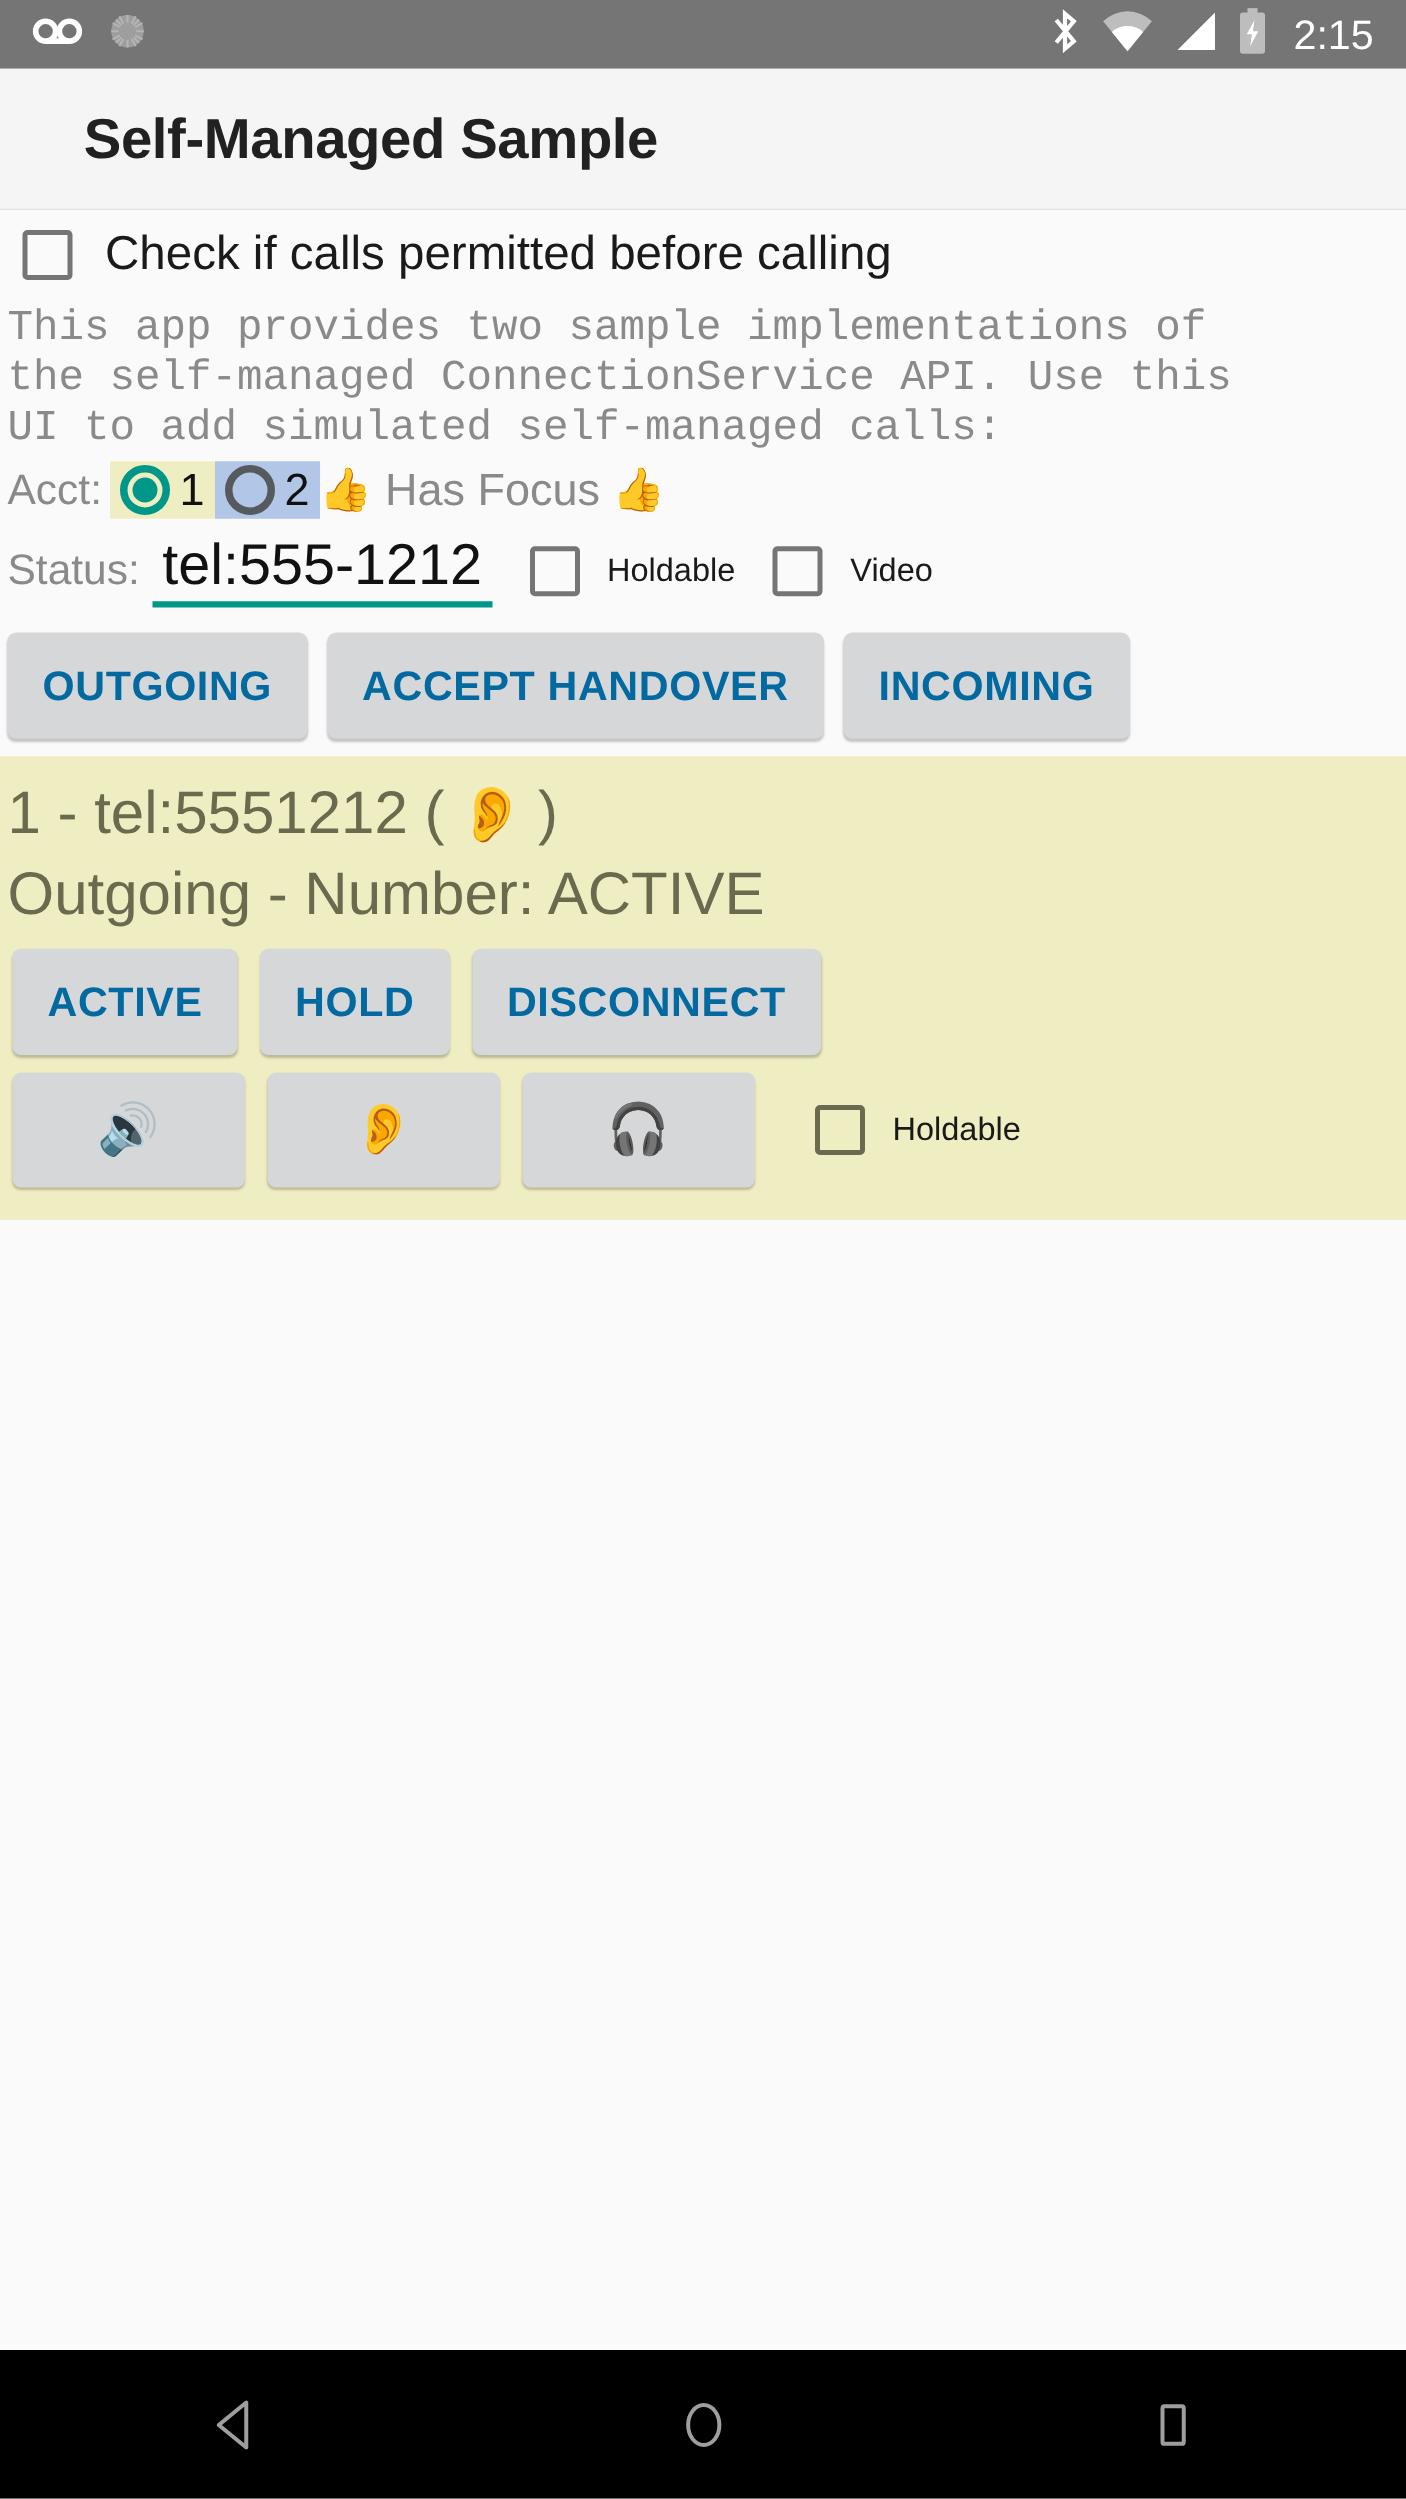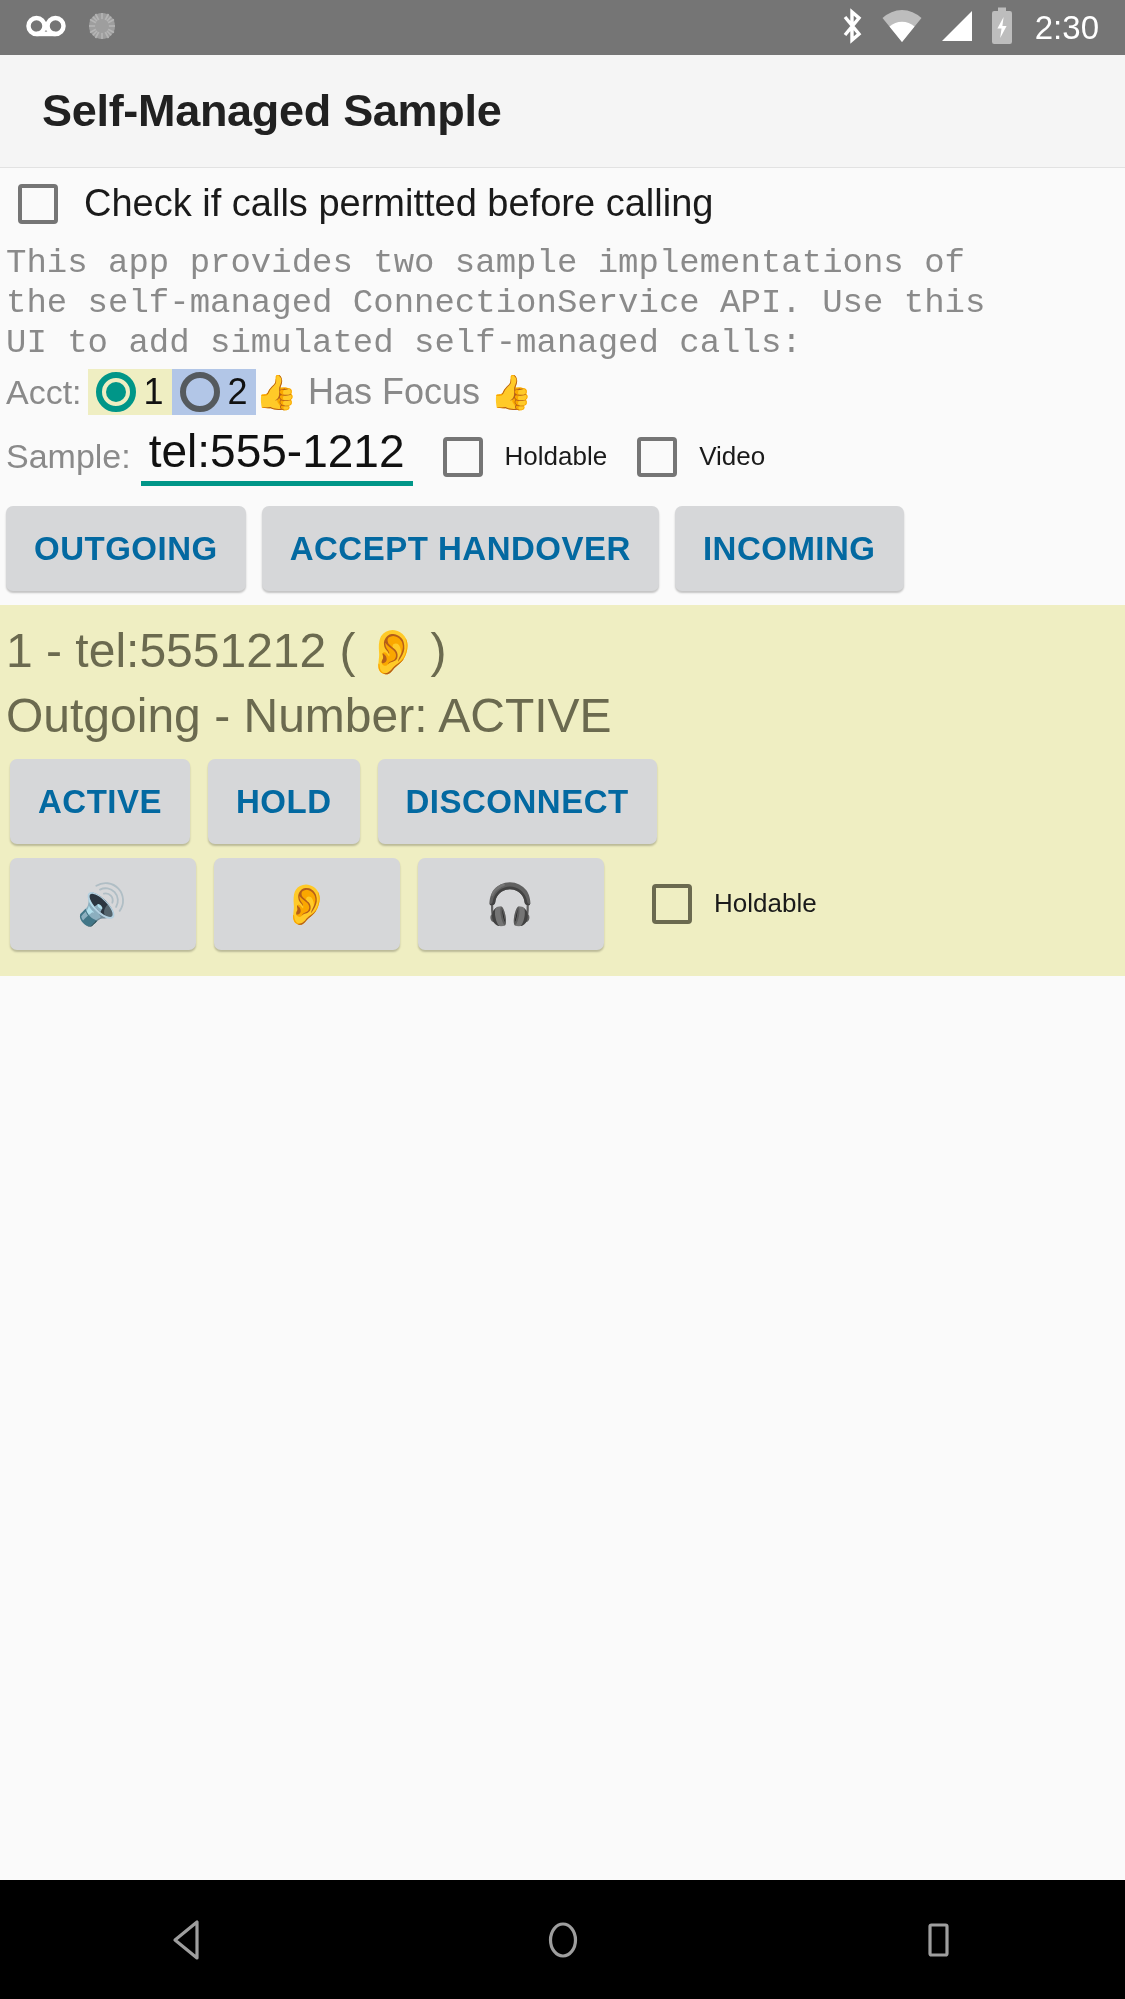--- a/index.html
+++ b/index.html
@@ -34,21 +34,21 @@
     letter-spacing: 0px;
     margin-left: 6px;
     line-height: 1;
   }
 
   
   .app-bar {
     height: 113px;
     background: #f5f5f5;
     display: flex; align-items: center;
-    padding: 0 42px;
+    padding: 0 67px;
     border-bottom: 1px solid #e2e2e2;
     flex: 0 0 auto;
   }
   .app-title {
     font-size: 45px;
     font-weight: bold;
     color: #212121;
     letter-spacing: -0.3px;
   }
 
@@ -238,21 +238,21 @@
           <path d="M33 2 L33 32 L3 32 Z" fill="#ffffff"></path>
         </svg>
       </span>
       <span class="sb-icon">
         <svg width="24" height="38" viewBox="0 0 24 38">
           <rect x="8" y="0.5" width="8" height="4" fill="#bdbdbd"></rect>
           <rect x="2" y="4" width="20" height="33" rx="2.2" fill="#bdbdbd"></rect>
           <path d="M13.6 10 L7.4 21.4 L11.5 21.4 L10.2 31 L16.6 19 L12.4 19 Z" fill="#ffffff"></path>
         </svg>
       </span>
-      <span class="status-clock">2:30</span>
+      <span class="status-clock">2:15</span>
     </div>
   </div>
 
   <div class="app-bar">
     <div class="app-title">Self-Managed Sample</div>
   </div>
 
   <div class="content">
 
     <div class="top-pane">
@@ -277,21 +277,21 @@
               <span class="dot"></span>
             </span>
           <span class="radio-num">2</span>
         </span>
         <span class="emoji">👍</span>
         <span class="focus-text">Has Focus</span>
         <span class="emoji">👍</span>
       </div>
 
       <div class="row number-row">
-        <span class="number-label">Sample:</span>
+        <span class="number-label">Status:</span>
         <span class="number-field" placeholder="tel:555-1212">tel:555-1212</span>
         <span class="inline-cb">
           <span class="cb"></span>
           <span class="inline-cb-label">Holdable</span>
         </span>
         <span class="inline-cb">
           <span class="cb"></span>
           <span class="inline-cb-label">Video</span>
         </span>
       </div>

